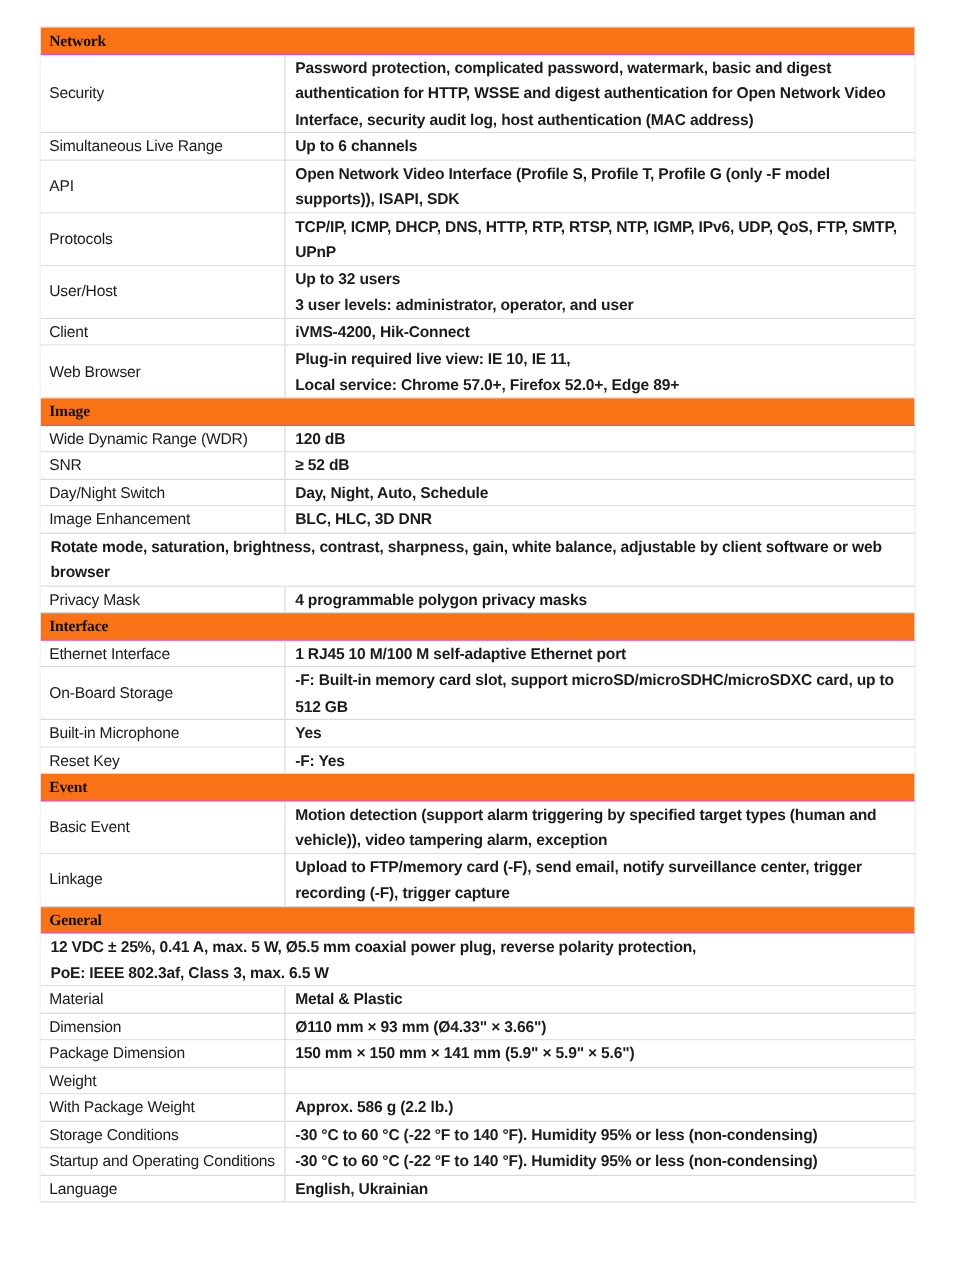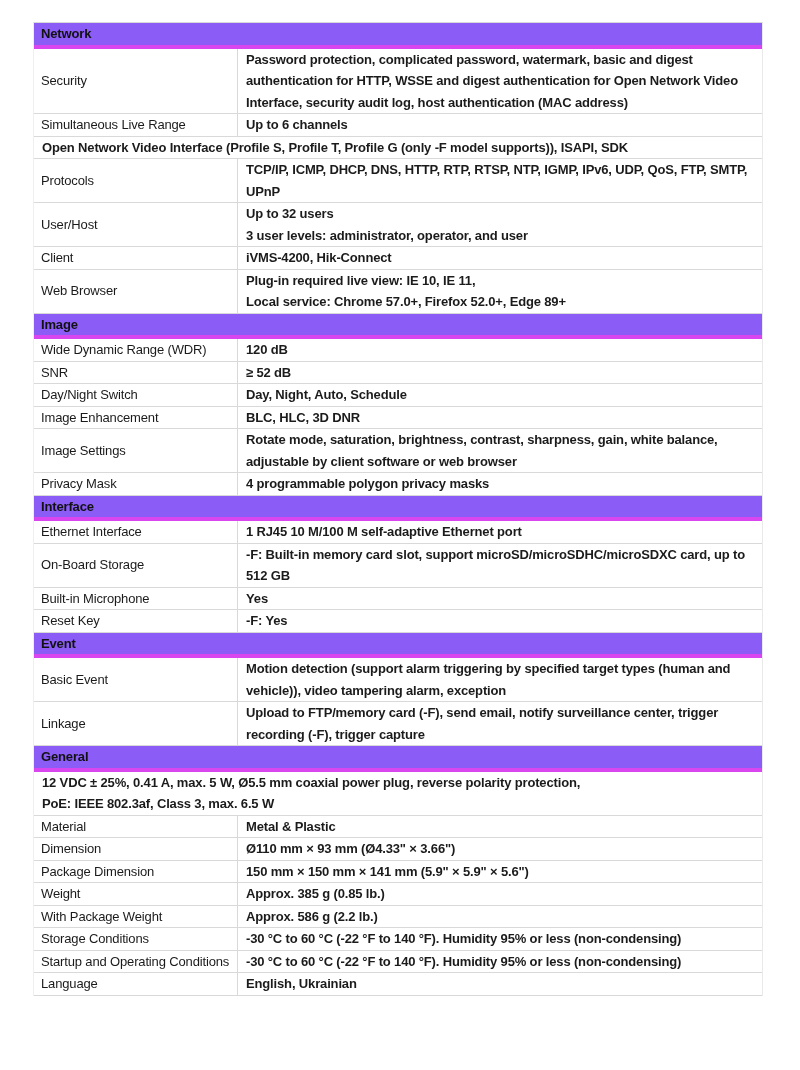--- a/index.html
+++ b/index.html
@@ -21,26 +21,27 @@
     top: 22px;
     width: 730px;
     box-sizing: border-box;
     border-top: 1px solid #d9d9d9;
     border-left: 1px solid #efefef;
     border-right: 1px solid #e9e9e9;
     font-size: 13px;
     letter-spacing: -0.15px;
   }
   .section-header {
-    background: #8b5cf6;
+    background: #f97316;
     font-weight: bold;
     line-height: 21.5px;
     padding: 0 8px 0 7px;
-    border-bottom: 4px solid #d946ef;
+    border-bottom: 1px solid #d946ef;
     color: #111111;
+    font-family: Liberation Serif, serif;
   }
   .row {
     display: flex;
     align-items: center;
     border-bottom: 1px solid #d9d9d9;
     background: #ffffff;
   }
   .cell {
     line-height: 21.5px;
   }
@@ -70,20 +71,21 @@
     <div class="section-header">Network</div>
     <div class="row">
       <div class="cell label">Security</div>
       <div class="cell value">Password protection, complicated password, watermark, basic and digest authentication for HTTP, WSSE and digest authentication for Open Network Video Interface, security audit log, host authentication (MAC address)</div>
     </div>
     <div class="row">
       <div class="cell label">Simultaneous Live Range</div>
       <div class="cell value">Up to 6 channels</div>
     </div>
     <div class="row">
+      <div class="cell label">API</div>
       <div class="cell value">Open Network Video Interface (Profile S, Profile T, Profile G (only -F model supports)), ISAPI, SDK</div>
     </div>
     <div class="row">
       <div class="cell label">Protocols</div>
       <div class="cell value">TCP/IP, ICMP, DHCP, DNS, HTTP, RTP, RTSP, NTP, IGMP, IPv6, UDP, QoS, FTP, SMTP, UPnP</div>
     </div>
     <div class="row">
       <div class="cell label">User/Host</div>
       <div class="cell value">Up to 32 users
 3 user levels: administrator, operator, and user</div>
@@ -108,21 +110,20 @@
     </div>
     <div class="row">
       <div class="cell label">Day/Night Switch</div>
       <div class="cell value">Day, Night, Auto, Schedule</div>
     </div>
     <div class="row">
       <div class="cell label">Image Enhancement</div>
       <div class="cell value">BLC, HLC, 3D DNR</div>
     </div>
     <div class="row">
-      <div class="cell label">Image Settings</div>
       <div class="cell value">Rotate mode, saturation, brightness, contrast, sharpness, gain, white balance, adjustable by client software or web browser</div>
     </div>
     <div class="row">
       <div class="cell label">Privacy Mask</div>
       <div class="cell value">4 programmable polygon privacy masks</div>
     </div>
     <div class="section-header">Interface</div>
     <div class="row">
       <div class="cell label">Ethernet Interface</div>
       <div class="cell value">1 RJ45 10 M/100 M self-adaptive Ethernet port</div>
@@ -160,21 +161,20 @@
     <div class="row">
       <div class="cell label">Dimension</div>
       <div class="cell value">Ø110 mm × 93 mm (Ø4.33" × 3.66")</div>
     </div>
     <div class="row">
       <div class="cell label">Package Dimension</div>
       <div class="cell value">150 mm × 150 mm × 141 mm (5.9" × 5.9" × 5.6")</div>
     </div>
     <div class="row">
       <div class="cell label">Weight</div>
-      <div class="cell value">Approx. 385 g (0.85 lb.)</div>
     </div>
     <div class="row">
       <div class="cell label">With Package Weight</div>
       <div class="cell value">Approx. 586 g (2.2 lb.)</div>
     </div>
     <div class="row">
       <div class="cell label">Storage Conditions</div>
       <div class="cell value">-30 °C to 60 °C (-22 °F to 140 °F). Humidity 95% or less (non-condensing)</div>
     </div>
     <div class="row">

